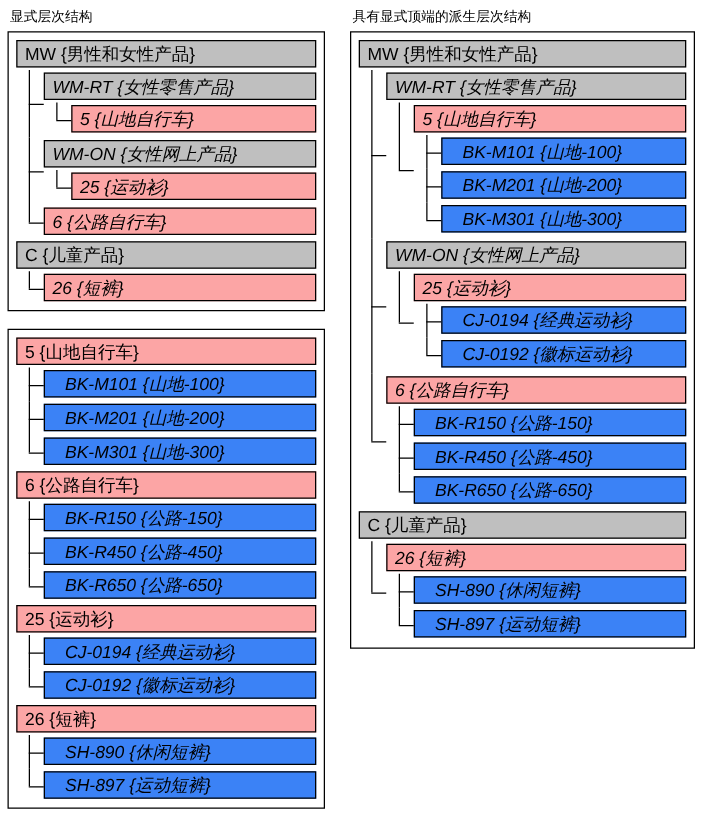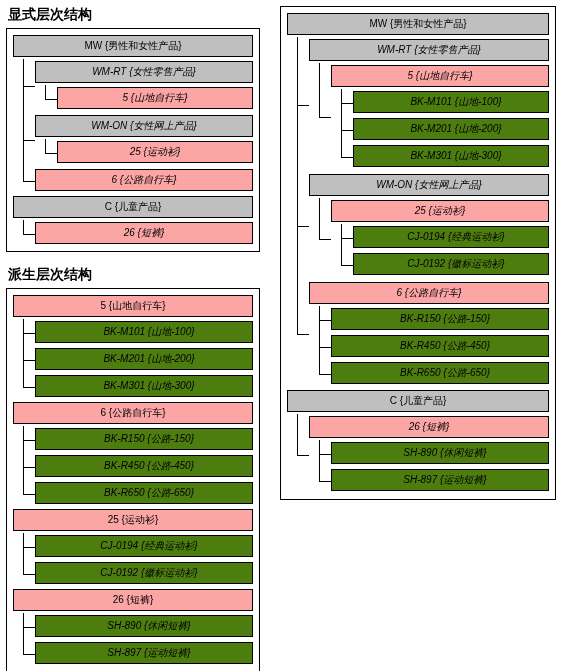--- a/index.html
+++ b/index.html
@@ -10,23 +10,23 @@
     background: #fff;
     color: #000;
   }
   .columns {
     display: flex;
     gap: 20px;
     align-items: flex-start;
   }
   .col { display: flex; flex-direction: column; }
   .section-title {
-    font-size: 14px;
+    font-size: 11px;
     margin: 0 0 4px 2px;
-    font-weight: bold;
+    font-weight: normal;
   }
   .panel {
     border: 1px solid #000;
     padding: 4px 6px 4px 6px;
     margin-bottom: 14px;
   }
 
   .node-row {
     display: flex;
     align-items: stretch;
@@ -67,28 +67,27 @@
   .children {
     flex: 1 1 auto;
     padding-bottom: 1px;
   }
 
   .box {
     border: 1px solid #000;
     padding: 3px 6px;
     margin: 2px 0;
     white-space: nowrap;
-    font-size: 10px;
+    font-size: 14px;
     line-height: 14px;
-    text-align: center;
   }
   .top-box { margin-left: 0; }
   .gray   { background: #bfbfbf; }
   .blue   { background: #fca5a5; }
-  .orange { background: #4d7c0f; padding-left: 16px; }
+  .orange { background: #3b82f6; padding-left: 16px; }
 
   
   .col-left  .panel { width: 240px; }
   .col-right .panel { width: 262px; }
 </style>
 </head>
 <body>
 
 <div class="columns">
   <div class="col col-left">
@@ -153,21 +152,20 @@
               <div class="v-up"></div>
               <div class="h"></div>
             </div>
             <div class="children">
               <div class="box blue">26 {短裤}</div>
             </div>
           </div>
         </div>
       </div>
 
-    <div class="section-title">派生层次结构</div>
     <div class="panel" id="panel-derived">
         <div class="box top-box blue">5 {山地自行车}</div>
         <div>
           <div class="node-row">
             <div class="conn-col">
               <div class="v"></div>
               <div class="h"></div>
             </div>
             <div class="children">
               <div class="box orange">BK-M101 {山地-100}</div>
@@ -261,20 +259,21 @@
             </div>
             <div class="children">
               <div class="box orange">SH-897 {运动短裤}</div>
             </div>
           </div>
         </div>
       </div>
   </div>
 
   <div class="col col-right">
+    <div class="section-title">具有显式顶端的派生层次结构</div>
     <div class="panel" id="panel-derived-top">
         <div class="box top-box gray">MW {男性和女性产品}</div>
         <div>
           <div class="node-row">
             <div class="conn-col">
               <div class="v"></div>
               <div class="h"></div>
             </div>
             <div class="children">
               <div class="box gray">WM-RT {女性零售产品}</div>

